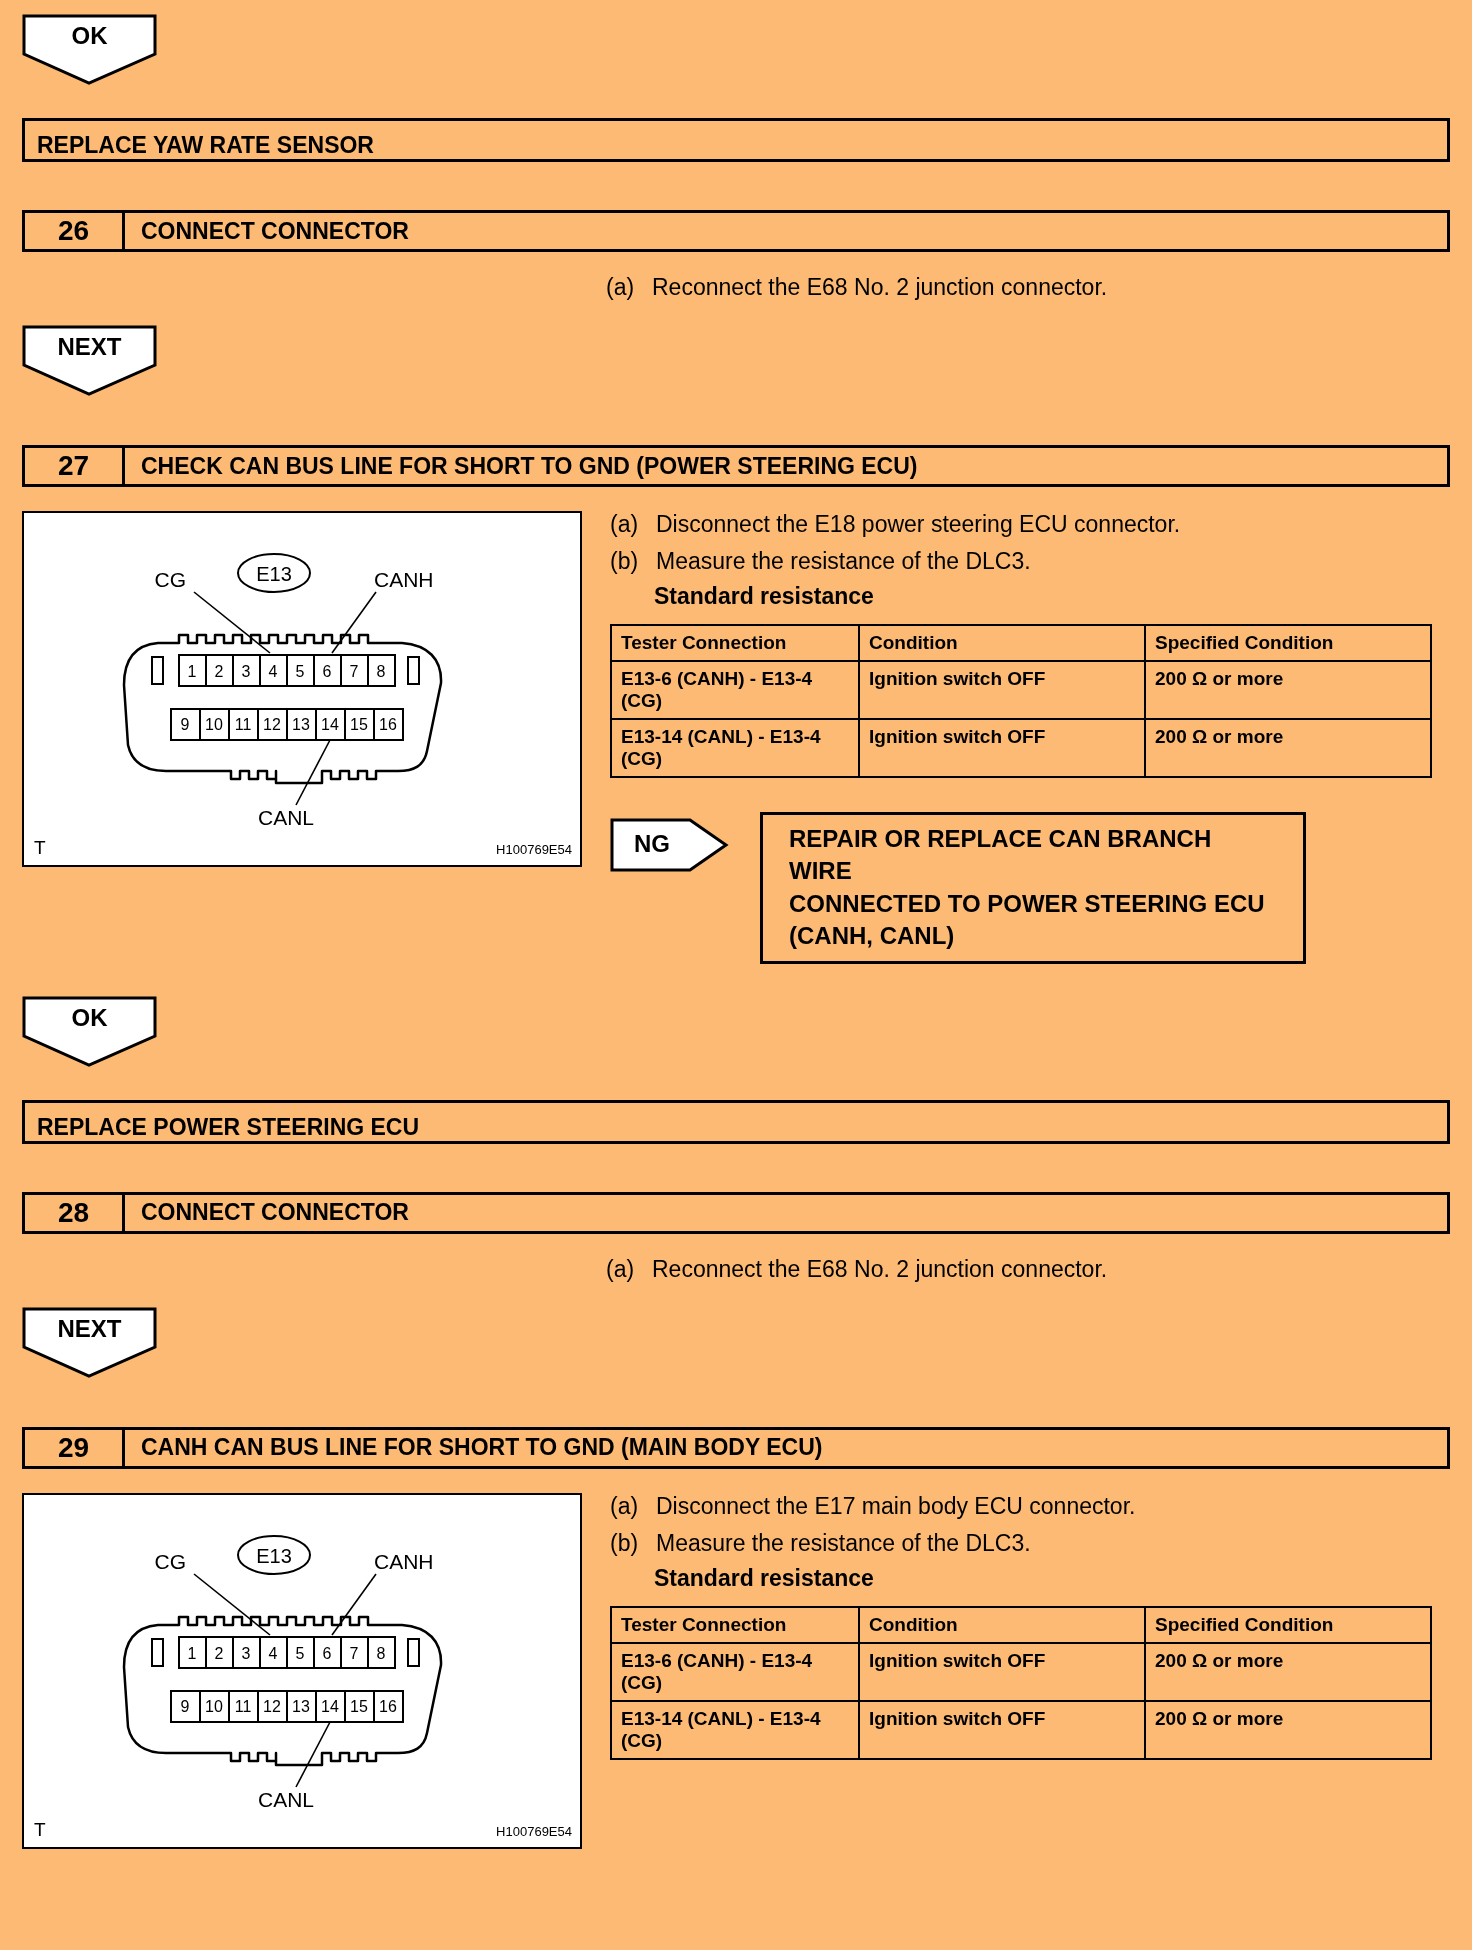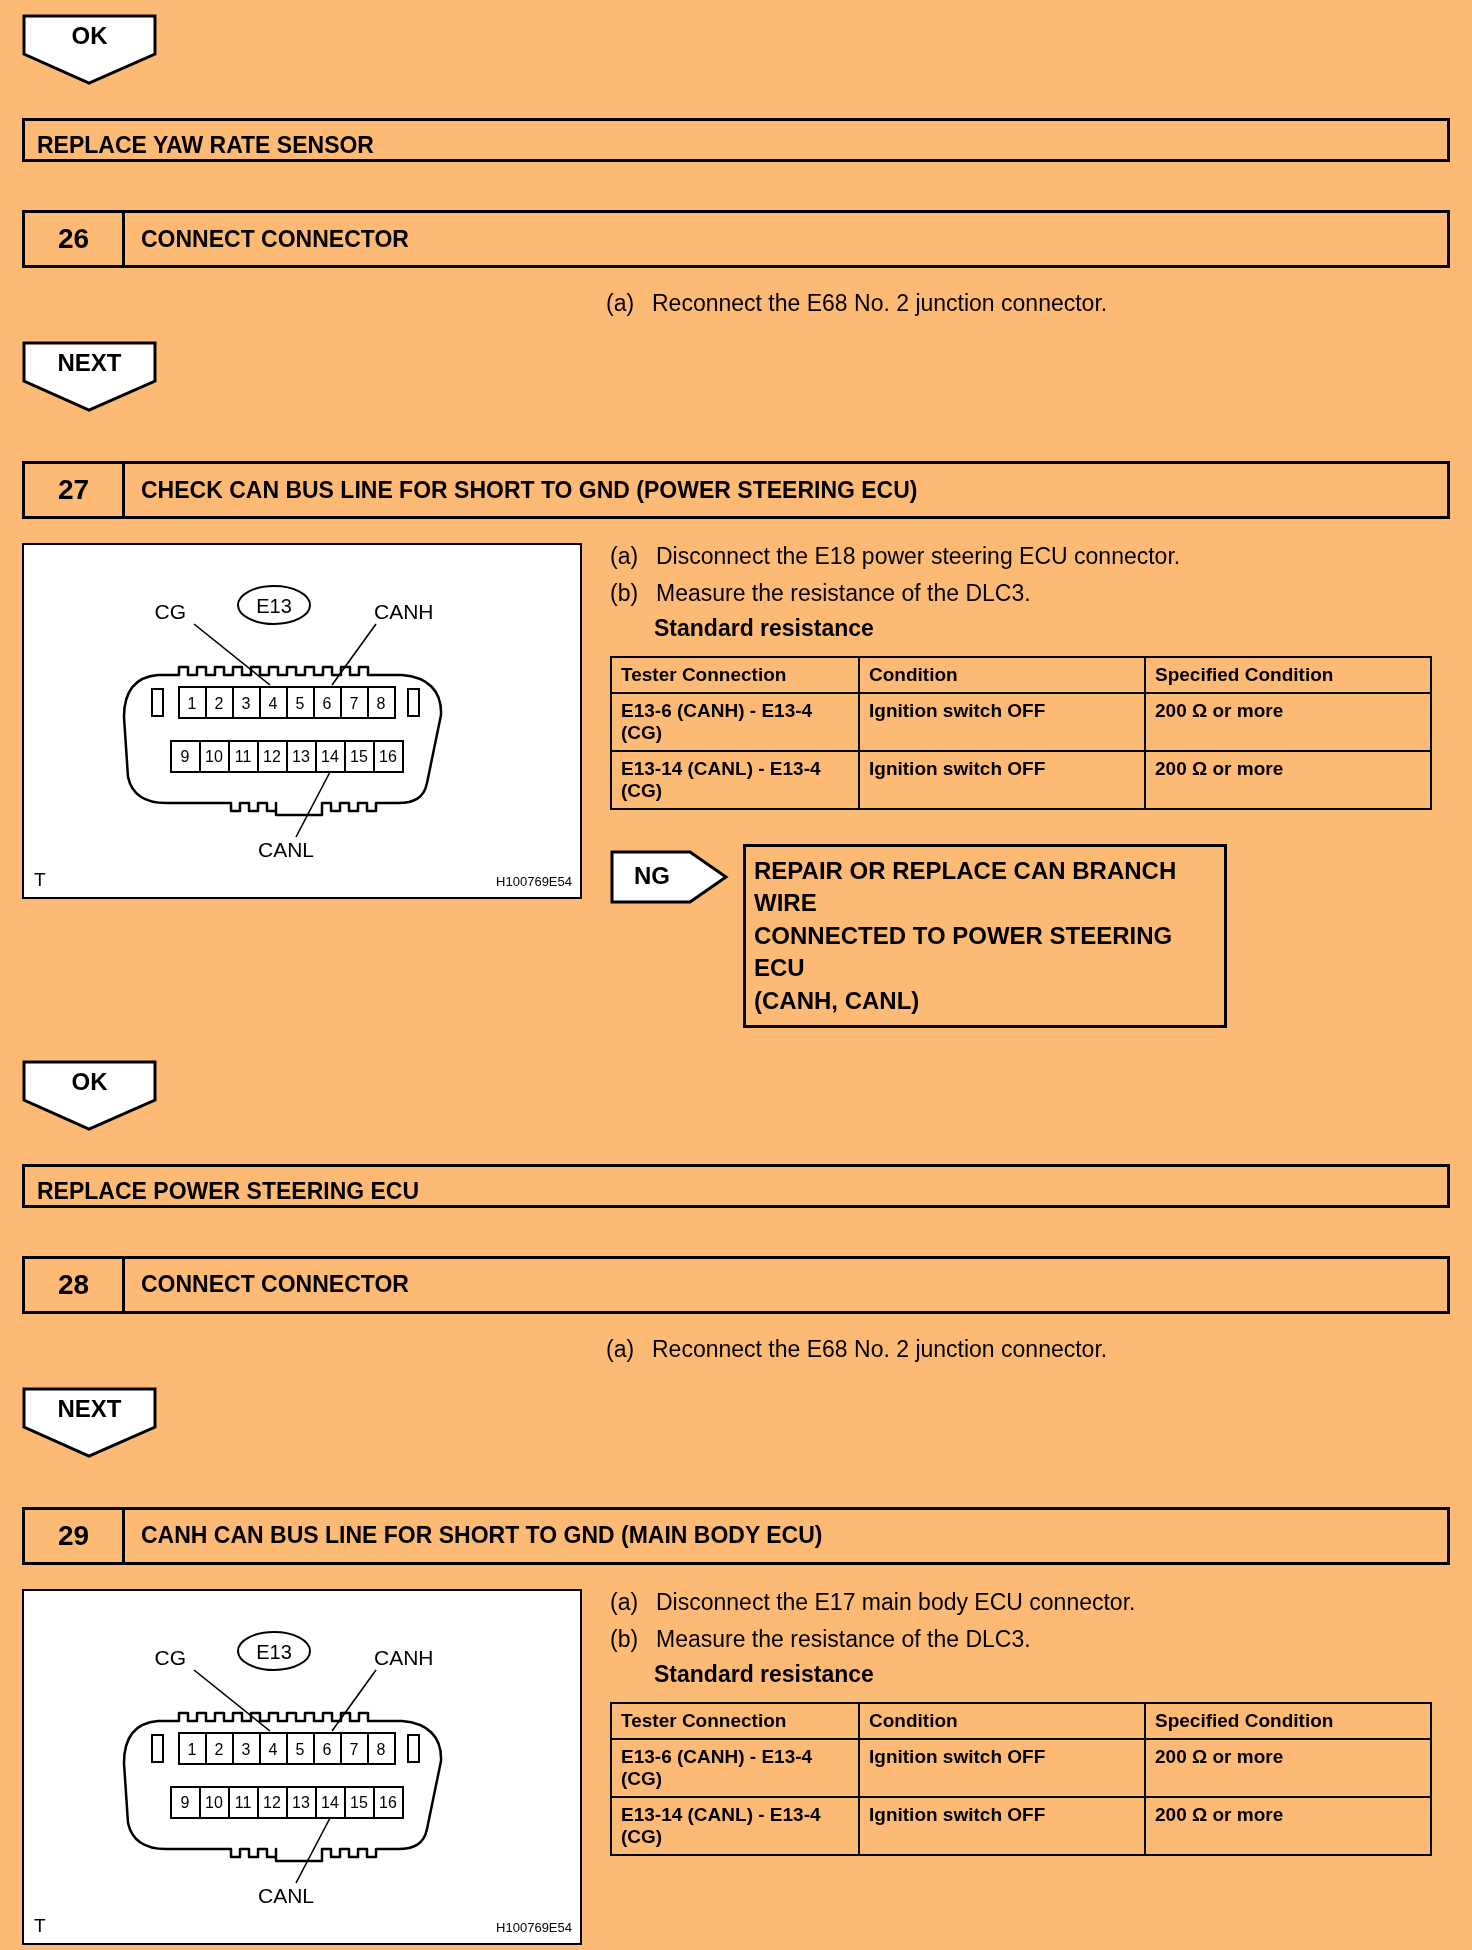--- a/index.html
+++ b/index.html
@@ -10,21 +10,21 @@
   
   .flow-arrow { position:relative; width:135px; height:72px; }
   .flow-arrow .flow-label { position:absolute; top:8px; left:0; width:135px; text-align:center; font-weight:bold; font-size:24px; }
   .mt24 { margin-top:24px; }
   .mt32 { margin-top:32px; }
 
   
   .result-box { margin-top:32px; border:3px solid #000; height:44px; display:flex; align-items:flex-end; padding-left:12px; font-size:23px; font-weight:bold; }
 
   
-  .step-header { margin-top:48px; border:3px solid #000; display:flex; height:58px; }
+  .step-header { margin-top:48px; border:3px solid #000; display:flex; height:42px; }
   .step-num { width:100px; border-right:3px solid #000; display:flex; align-items:center; justify-content:center; font-size:28px; font-weight:bold; flex:none; }
   .step-title { display:flex; align-items:center; padding-left:16px; font-size:23px; font-weight:bold; }
 
   
   .inst-row { display:flex; font-size:23px; margin-top:10px; }
   .inst-label { width:46px; flex:none; }
   .standalone-inst { margin-left:584px; margin-top:22px; }
   .subheading { font-weight:bold; font-size:23px; margin:8px 0 0 44px; }
 
   
@@ -38,21 +38,21 @@
 
   
   .spec-table { border-collapse:collapse; margin-top:14px; font-size:19px; table-layout:fixed; }
   .spec-table th, .spec-table td { border:2px solid #000; font-weight:bold; text-align:left; vertical-align:top; padding:6px 9px; white-space:pre-line; }
   .col-conn { width:248px; } .col-cond { width:286px; } .col-spec { width:286px; }
 
   
   .ng-row { display:flex; margin-top:34px; align-items:flex-start; }
   .ng-arrow { position:relative; width:120px; height:70px; flex:none; margin-top:6px; }
   .ng-arrow .flow-label { position:absolute; top:12px; left:0; width:84px; text-align:center; font-weight:bold; font-size:24px; }
-  .ng-box { margin-left:13px; border:3px solid #000; padding:8px 8px; font-size:24px; font-weight:bold; line-height:1.35; white-space:pre-line; width:484px; }
+  .ng-box { margin-left:30px; border:3px solid #000; padding:8px 26px; font-size:24px; font-weight:bold; line-height:1.35; white-space:pre-line; width:546px; }
 
   svg text { font-family:"Liberation Sans", sans-serif; fill:#000; }
 </style>
 </head>
 <body>
 
 <div class="page">
 
   <div class="flow-arrow">
     <svg width="135" height="72" viewBox="0 0 135 72">

